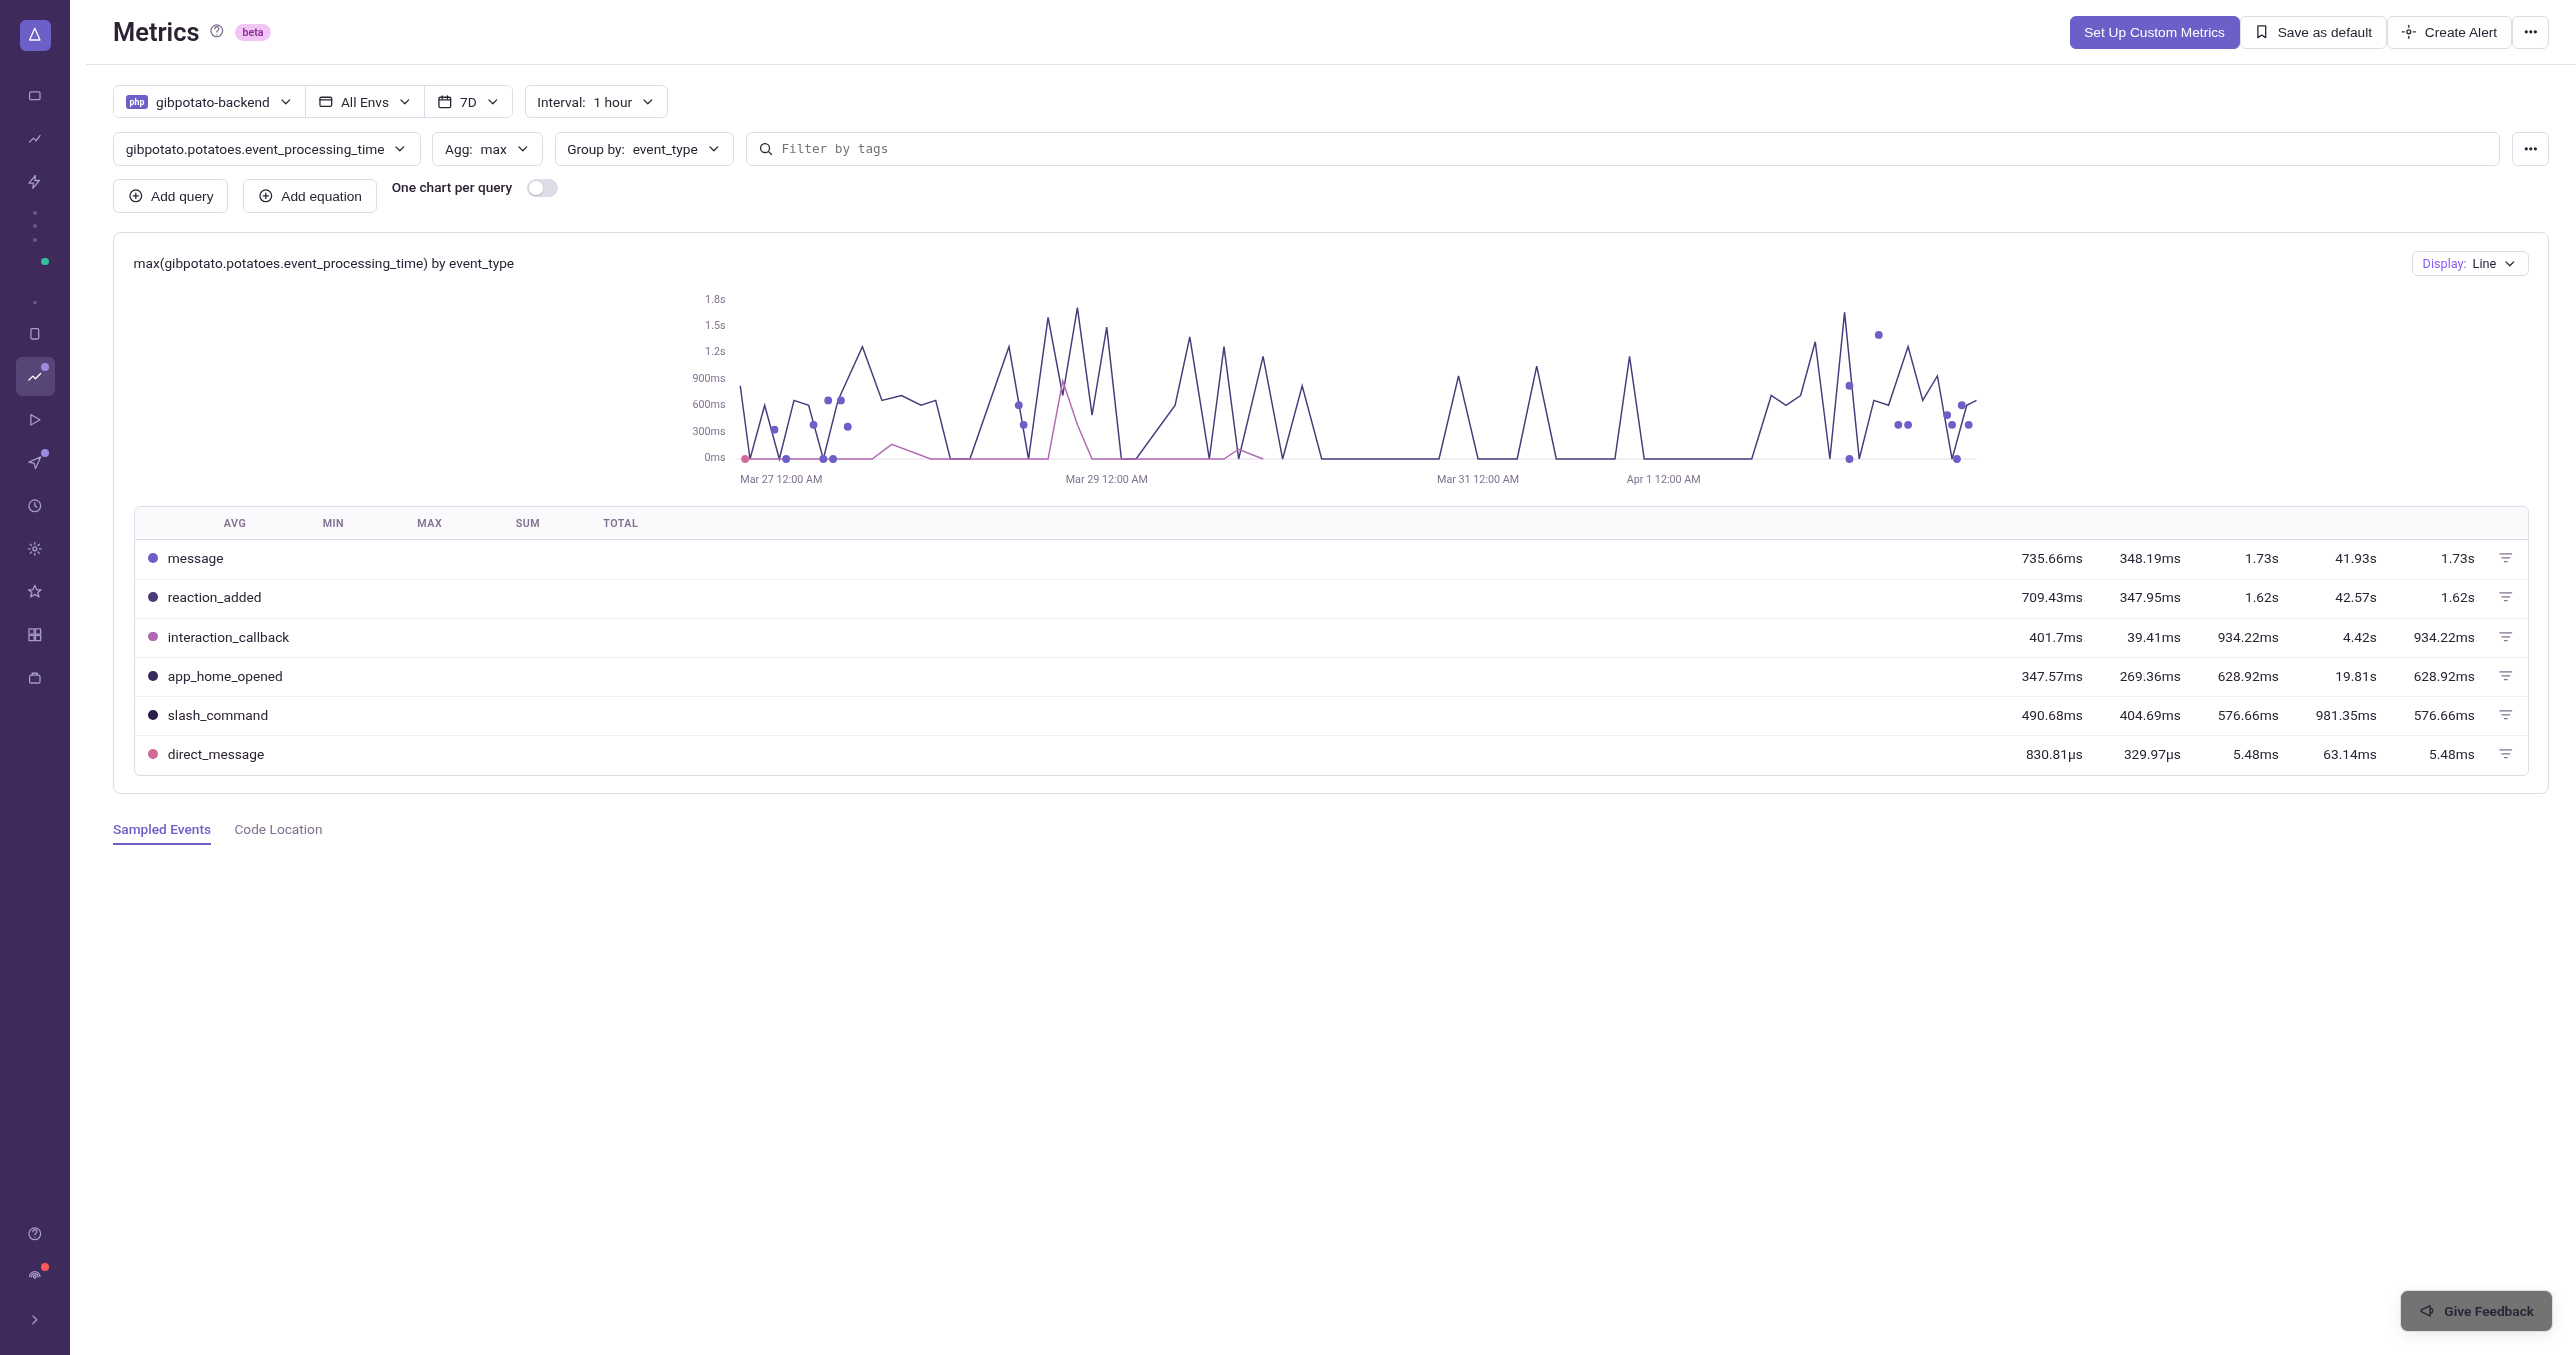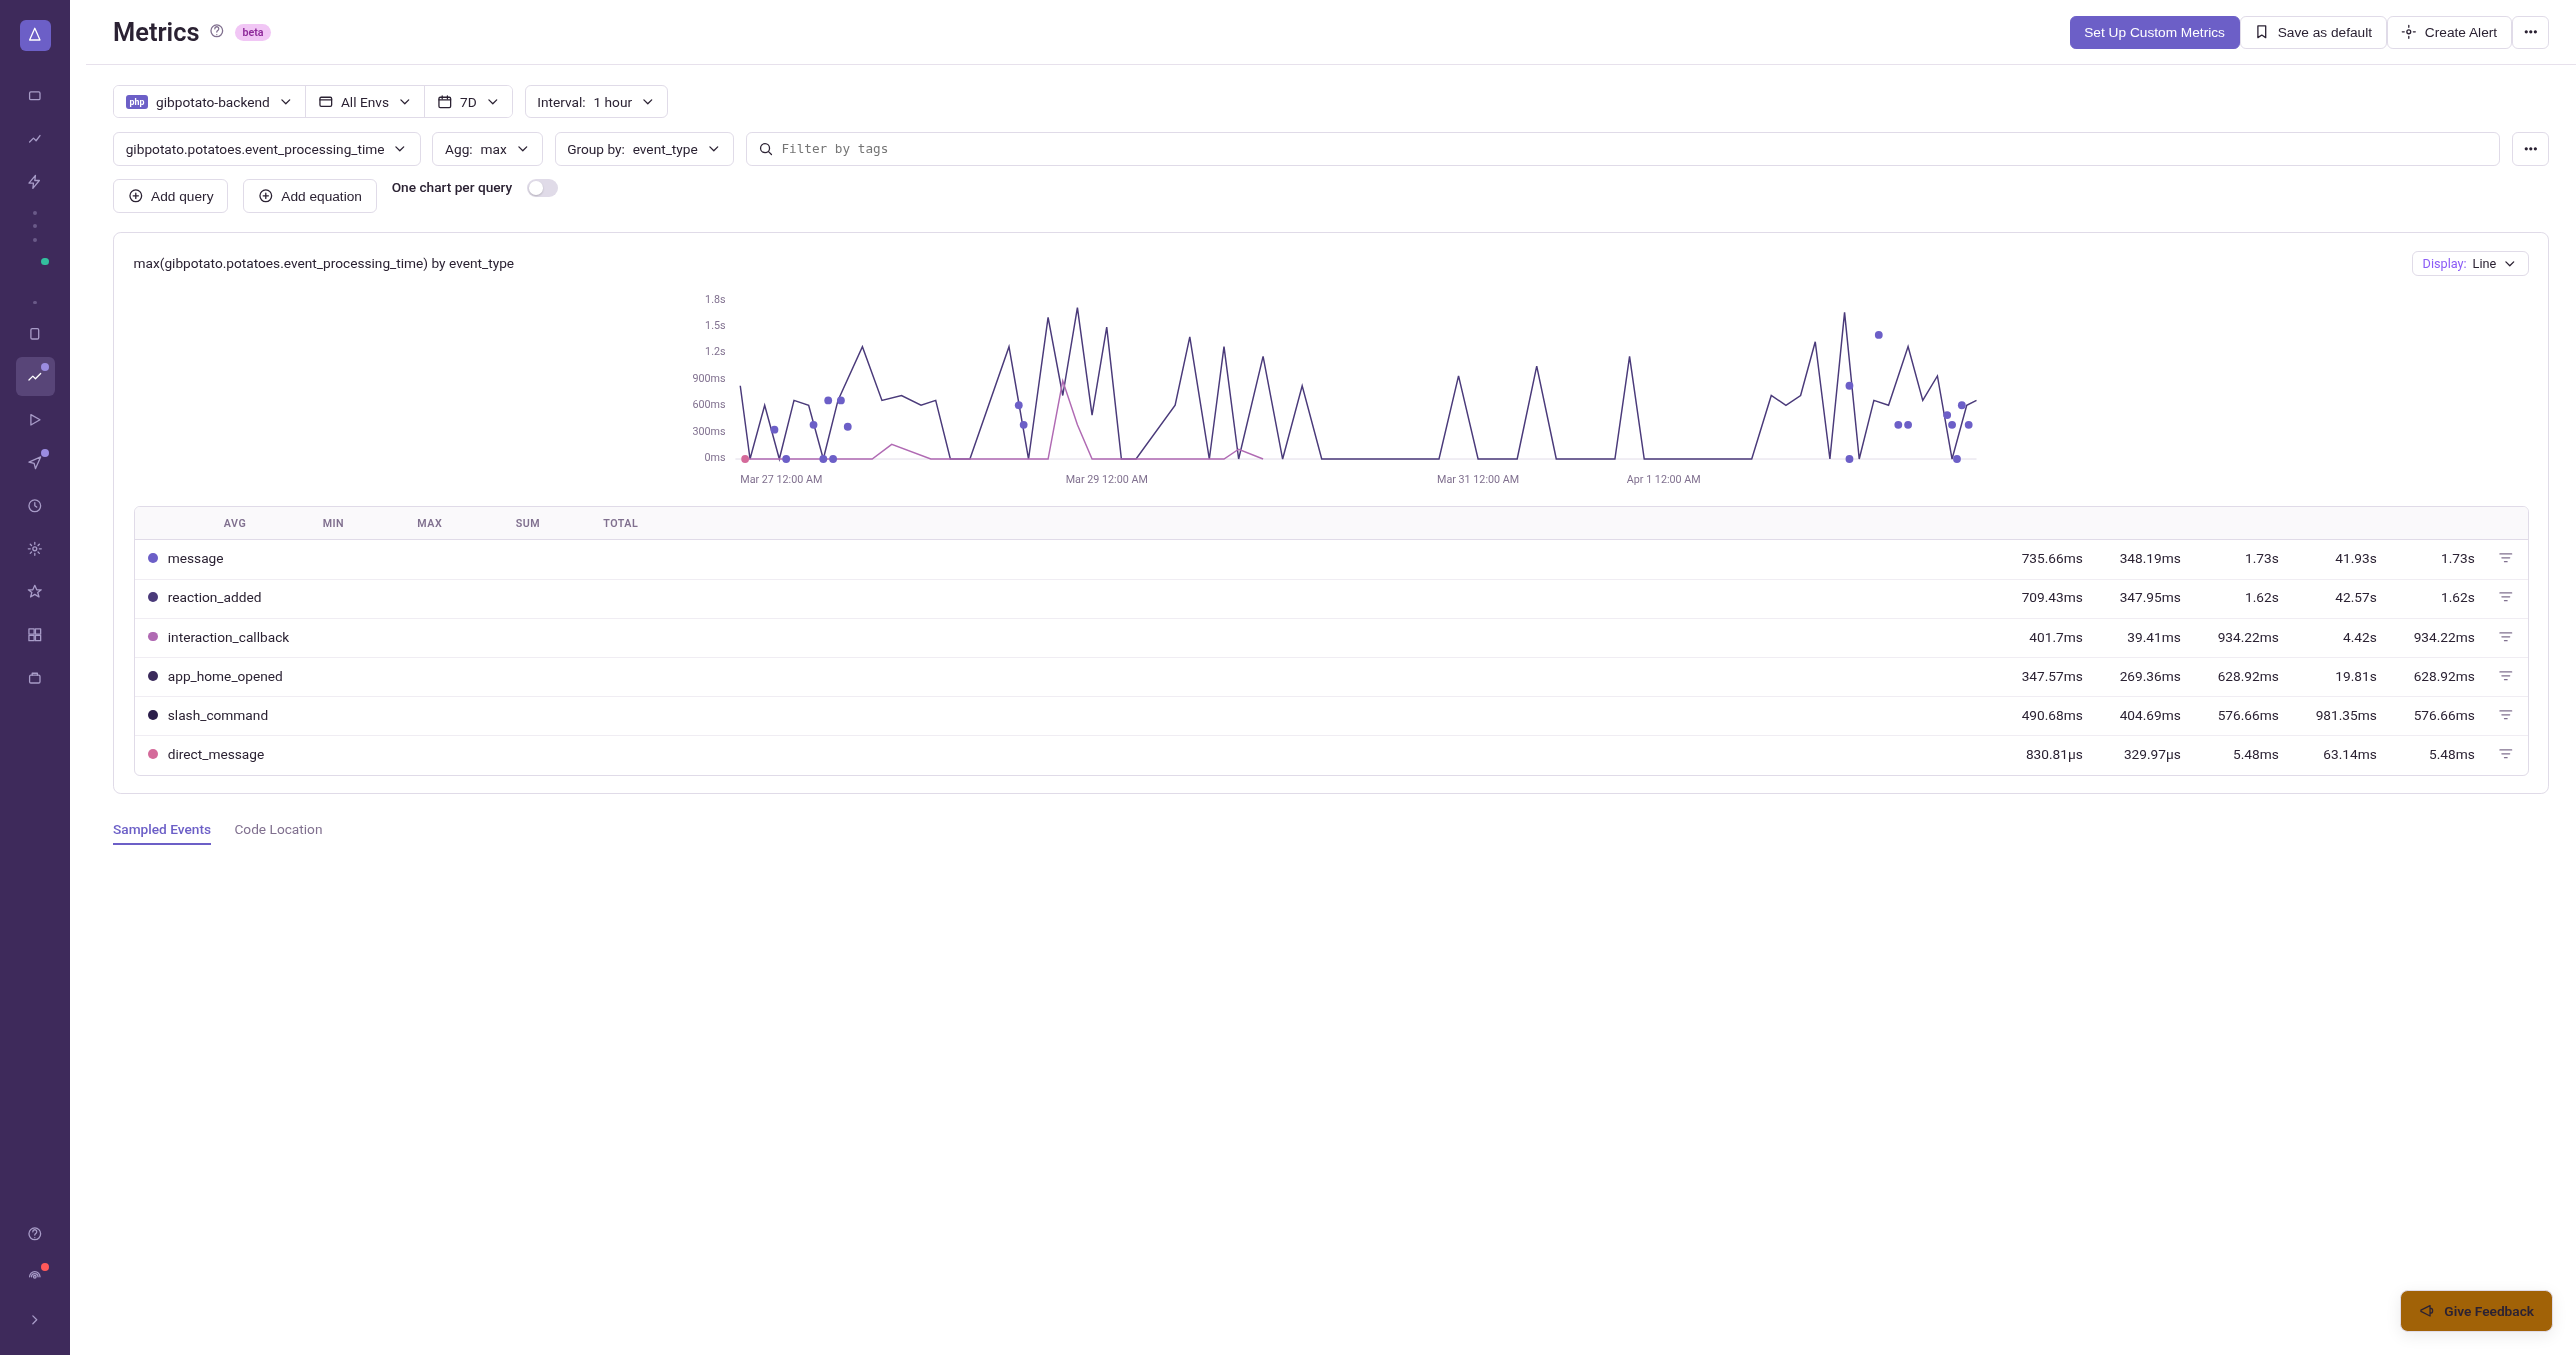--- a/index.html
+++ b/index.html
@@ -49,21 +49,21 @@
 .table-header { display:flex; background:#faf9fb; border-bottom:1px solid #e0dbe8; padding:9.8px 13.7px; font-size:10.7px; font-weight:600; color:#80708f; letter-spacing:0.5px; }
 .table-row { display:flex; padding:9.8px 13.7px; border-bottom:1px solid #f0edf3; align-items:flex-start; }
 .table-row:last-child { border-bottom:none; }
 .col-name { flex: 1; display:flex; align-items:center; gap:9.8px; }
 .col-num { width: 98px; text-align:right; font-variant-numeric: tabular-nums; }
 .col-act { width: 39px; text-align:right; color:#80708f; cursor:pointer; }
 .series-dot { width:9.8px; height:9.8px; border-radius:50%; flex-shrink:0; }
 .tabs-bottom { display:flex; gap:23.4px; margin-top:27px; }
 .tabs-bottom .tab { color:#80708f; cursor:pointer; padding-bottom:5.9px; }
 .tabs-bottom .tab.active { color:#6c5fc7; border-bottom:2px solid #6c5fc7; font-weight:500;}
-.feedback-btn { position: fixed; bottom: 23.4px; right: 23.4px; display:flex; align-items:center; gap:9.8px; background:#a16207; border:1px solid #e0dbe8; border-radius:7.8px; padding:11.7px 17.6px; box-shadow:0 3.9px 15.6px rgba(0,0,0,0.08); font-weight:600; cursor:pointer; }
+.feedback-btn { position: fixed; bottom: 23.4px; right: 23.4px; display:flex; align-items:center; gap:9.8px; background:#737373; border:1px solid #e0dbe8; border-radius:7.8px; padding:11.7px 17.6px; box-shadow:0 3.9px 15.6px rgba(0,0,0,0.08); font-weight:600; cursor:pointer; }
 svg.icon { width:15.6px; height:15.6px; stroke:currentColor; fill:none; stroke-width:2; stroke-linecap:round; stroke-linejoin:round; }
 .chev { width:11.7px; height:11.7px; }
 </style>
 </head>
 <body>
 
 <div class="sidebar">
   <div class="logo">
       <svg class="icon" viewBox="0 0 24 24">
         <path d="M12 2l8 18H4z"></path>

